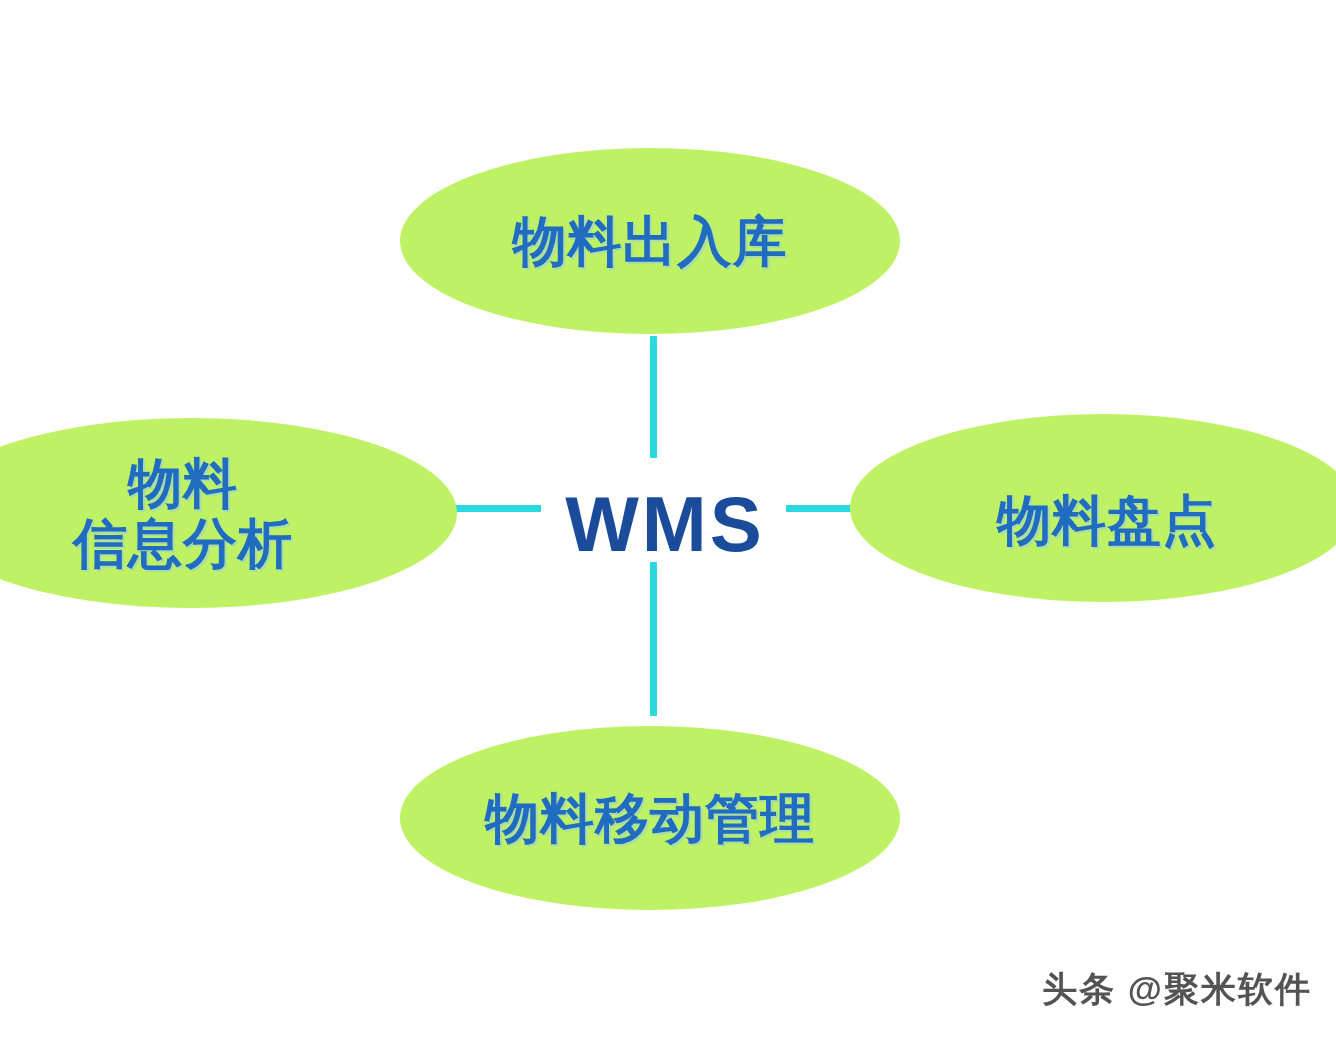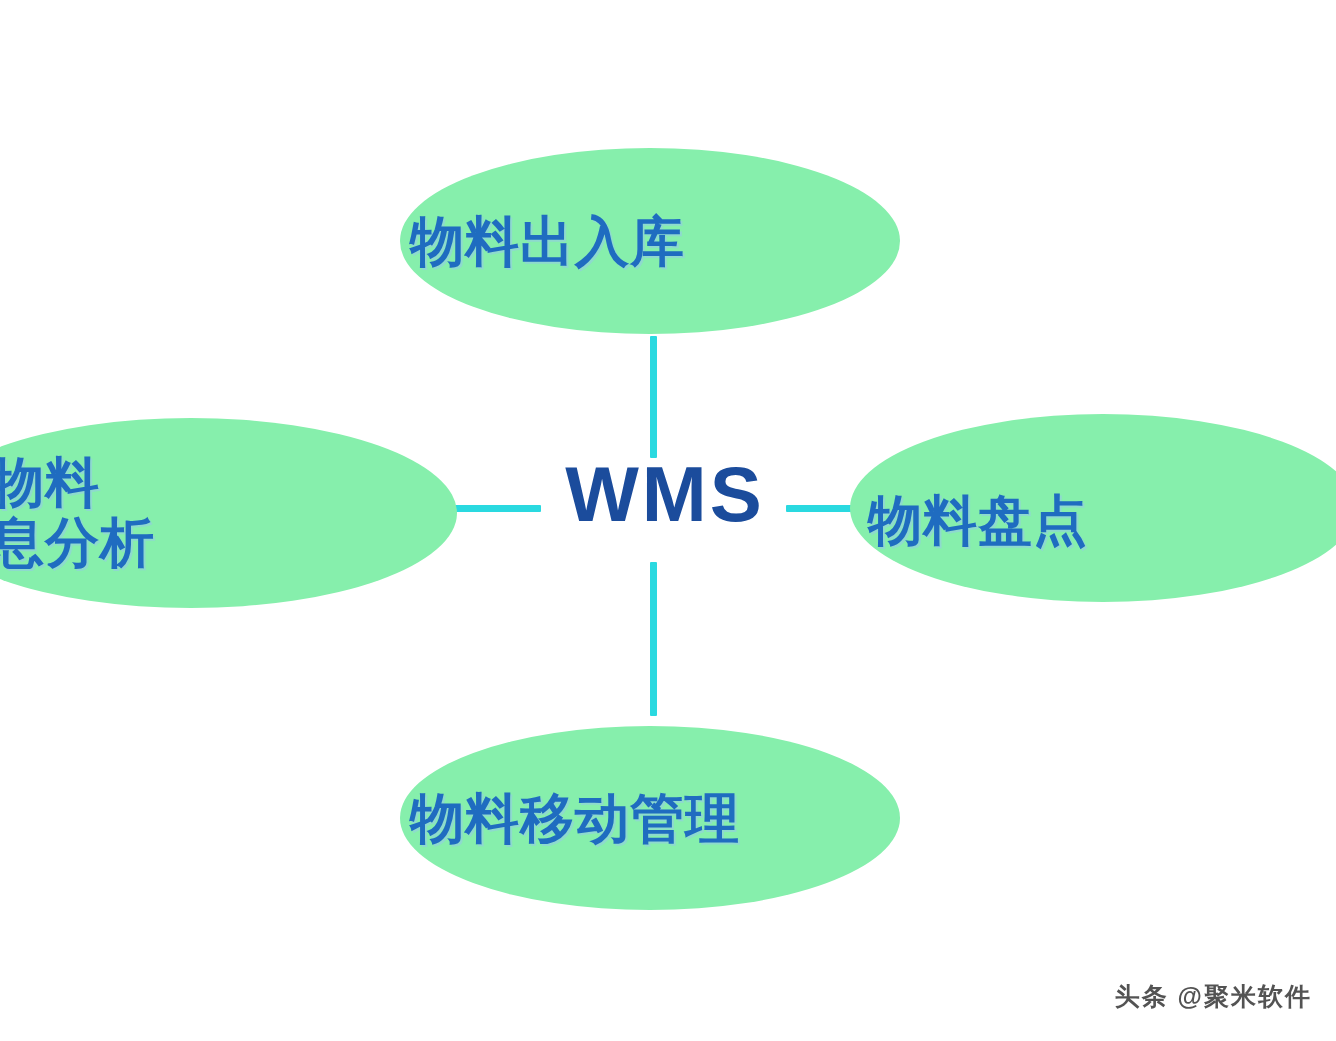--- a/index.html
+++ b/index.html
@@ -28,73 +28,73 @@
   .connector.horizontal{ height: 7px; border-radius: 1px; }
 
   #conn-top    { left: 650px; top: 336px; height: 122px; }
   #conn-bottom { left: 650px; top: 562px; height: 154px; }
   #conn-left   { left: 455px; top: 505px; width: 86px; }
   #conn-right  { left: 786px; top: 505px; width: 70px; }
 
   
   .node {
     position: absolute;
-    background: #86efac;
+    background: #bef264;
     border-radius: 50%;
     display: flex;
     align-items: center;
-    justify-content: flex-start;
+    justify-content: center;
     text-align: center;
     box-sizing: border-box;
   }
   .node-label {
     color: #1f6cc0;
     font-weight: bold;
     font-size: 54px;
     line-height: 1.12;
     letter-spacing: 1px;
     text-shadow: 2px 2px 0 rgba(150, 200, 235, 0.55);
     white-space: pre-line;
     padding: 0 10px;
   }
 
   #node-top    { left: 400px;  top: 148px; width: 500px; height: 186px; }
   #node-bottom { left: 400px;  top: 726px; width: 500px; height: 184px; }
   #node-left   { left: -75px;  top: 418px; width: 532px; height: 190px; }
   #node-right  { left: 850px;  top: 414px; width: 506px; height: 188px; }
 
-  #node-left .node-label  { padding-right: 26px; font-family: Liberation Serif, serif; }
+  #node-left .node-label  { padding-right: 26px; }
   #node-right .node-label { padding-left: 18px; margin-top: 24px; }
 
   
   #center-hub {
     position: absolute;
     left: 540px;
     top: 455px;
     width: 250px;
     height: 108px;
     display: flex;
-    align-items: flex-start;
+    align-items: flex-end;
     justify-content: center;
   }
   #center-label {
     color: #1b4c9c;
     font-weight: bold;
     font-size: 78px;
     letter-spacing: 3px;
     line-height: 1;
   }
 
   
   #watermark {
     position: absolute;
     right: 24px;
     bottom: 28px;
     color: #3c3c3c;
-    font-size: 25px;
+    font-size: 35px;
     font-weight: bold;
     letter-spacing: 2px;
     opacity: 0.88;
     white-space: nowrap;
   }
 </style>
 </head>
 <body>
 
 <div id="canvas">

